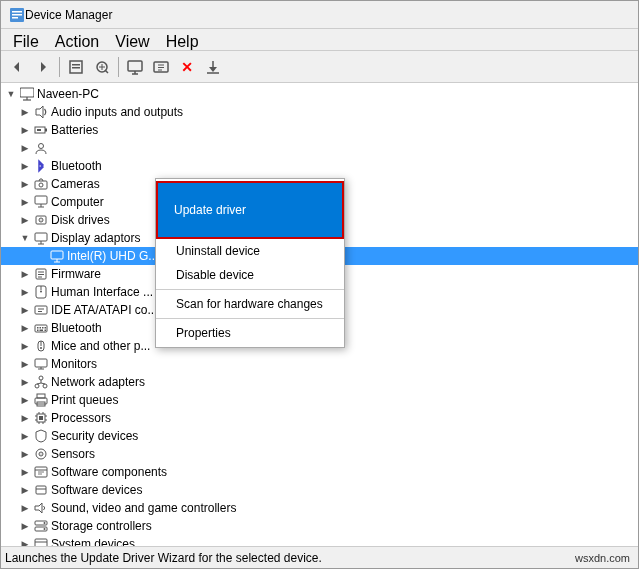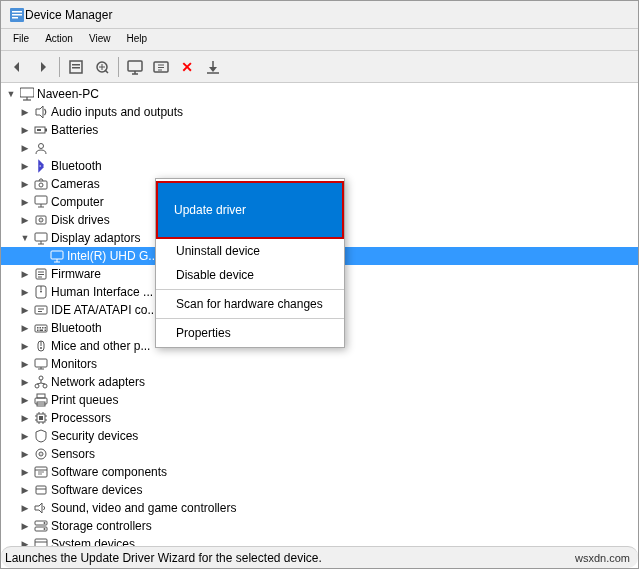--- a/index.html
+++ b/index.html
@@ -41,21 +41,21 @@
       padding: 2px 4px;
       border-bottom: 1px solid #ccc;
       background: #f0f0f0;
       height: 22px;
     }
 
     .menu-item {
       padding: 2px 8px;
       cursor: pointer;
       color: #000;
-      font-size: 10px;
+      font-size: 16px;
     }
 
     .toolbar {
       display: flex;
       align-items: center;
       padding: 2px 4px;
       border-bottom: 1px solid #ccc;
       background: #f0f0f0;
       gap: 2px;
       height: 32px;
@@ -180,21 +180,20 @@
     }
 
     .status-bar {
       height: 22px;
       background: #f0f0f0;
       border-top: 1px solid #ccc;
       display: flex;
       align-items: center;
       padding: 0 4px;
       font-size: 12px;
-      border-radius: 10px;
     }
 
     .status-text {
       flex: 1;
     }
 
     .status-right {
       font-size: 11px;
       color: #333;
       padding: 0 4px;

